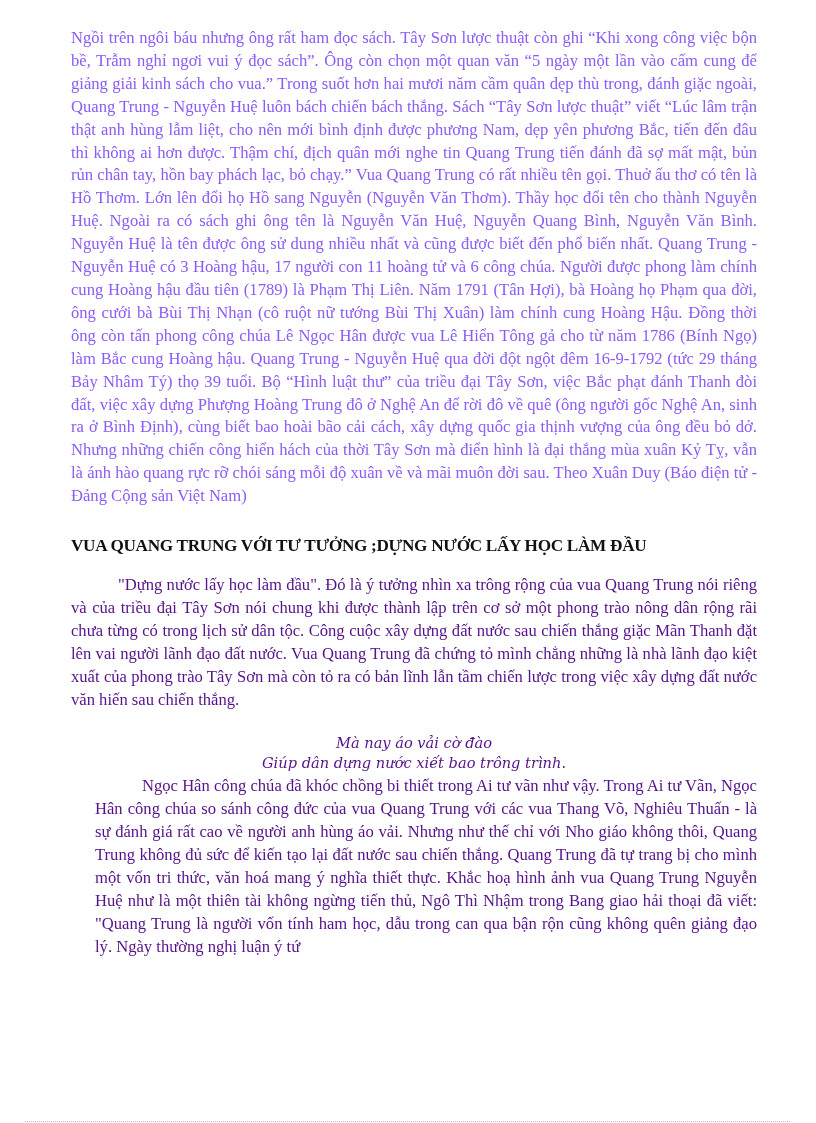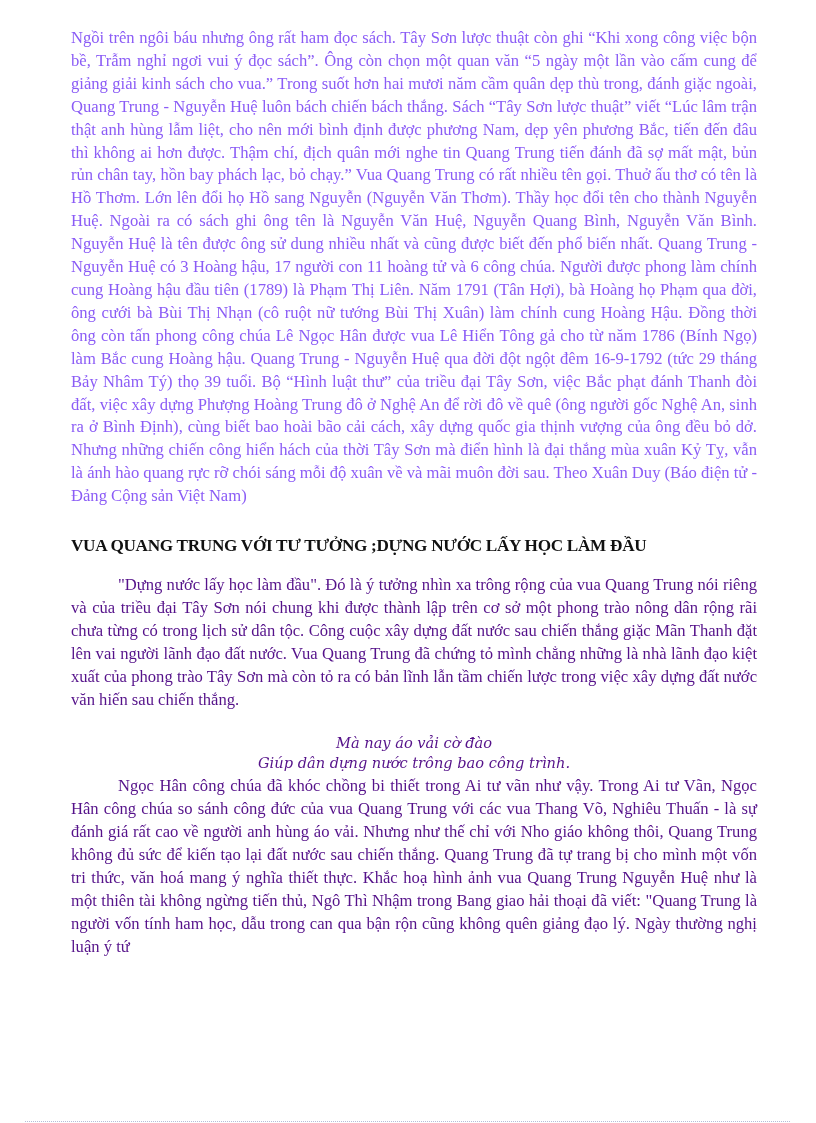--- a/index.html
+++ b/index.html
@@ -51,20 +51,21 @@
       font-style: italic;
       font-family: "DejaVu Serif", serif;
       font-size: 14.6px;
       line-height: 20px;
     }
     .poem-line {
       display: block;
     }
     .para-purple.after-poem {
       margin-top: 2px;
+      margin-left: 24px;
     }
     .bottom-rule {
       position: absolute;
       left: 25px;
       top: 1121px;
       width: 765px;
       height: 0;
       border-top: 1px dotted #b8bcd8;
     }
   </style>
@@ -73,19 +74,19 @@
 
 <div class="page">
   <p class="para-gray">Ngồi trên ngôi báu nhưng ông rất ham đọc sách. Tây Sơn lược thuật còn ghi “Khi xong công việc bộn bề, Trẫm nghỉ ngơi vui ý đọc sách”. Ông còn chọn một quan văn “5 ngày một lần vào cấm cung để giảng giải kinh sách cho vua.” Trong suốt hơn hai mươi năm cầm quân dẹp thù trong, đánh giặc ngoài, Quang Trung - Nguyễn Huệ luôn bách chiến bách thắng. Sách “Tây Sơn lược thuật” viết “Lúc lâm trận thật anh hùng lẫm liệt, cho nên mới bình định được phương Nam, dẹp yên phương Bắc, tiến đến đâu thì không ai hơn được. Thậm chí, địch quân mới nghe tin Quang Trung tiến đánh đã sợ mất mật, bủn rủn chân tay, hồn bay phách lạc, bỏ chạy.” Vua Quang Trung có rất nhiều tên gọi. Thuở ấu thơ có tên là Hồ Thơm. Lớn lên đổi họ Hồ sang Nguyễn (Nguyễn Văn Thơm). Thầy học đổi tên cho thành Nguyễn Huệ. Ngoài ra có sách ghi ông tên là Nguyễn Văn Huệ, Nguyễn Quang Bình, Nguyễn Văn Bình. Nguyễn Huệ là tên được ông sử dung nhiều nhất và cũng được biết đến phổ biến nhất. Quang Trung - Nguyễn Huệ có 3 Hoàng hậu, 17 người con 11 hoàng tử và 6 công chúa. Người được phong làm chính cung Hoàng hậu đầu tiên (1789) là Phạm Thị Liên. Năm 1791 (Tân Hợi), bà Hoàng họ Phạm qua đời, ông cưới bà Bùi Thị Nhạn (cô ruột nữ tướng Bùi Thị Xuân) làm chính cung Hoàng Hậu. Đồng thời ông còn tấn phong công chúa Lê Ngọc Hân được vua Lê Hiển Tông gả cho từ năm 1786 (Bính Ngọ) làm Bắc cung Hoàng hậu. Quang Trung - Nguyễn Huệ qua đời đột ngột đêm 16-9-1792 (tức 29 tháng Bảy Nhâm Tý) thọ 39 tuổi. Bộ “Hình luật thư” của triều đại Tây Sơn, việc Bắc phạt đánh Thanh đòi đất, việc xây dựng Phượng Hoàng Trung đô ở Nghệ An để rời đô về quê (ông người gốc Nghệ An, sinh ra ở Bình Định), cùng biết bao hoài bão cải cách, xây dựng quốc gia thịnh vượng của ông đều bỏ dở. Nhưng những chiến công hiển hách của thời Tây Sơn mà điển hình là đại thắng mùa xuân Kỷ Tỵ, vẫn là ánh hào quang rực rỡ chói sáng mỗi độ xuân về và mãi muôn đời sau. Theo Xuân Duy (Báo điện tử - Đảng Cộng sản Việt Nam)</p>
 
   <h2 class="heading">VUA QUANG TRUNG VỚI TƯ TƯỞNG ;DỰNG NƯỚC LẤY HỌC LÀM ĐẦU</h2>
 
   <p class="para-purple first">"Dựng nước lấy học làm đầu". Đó là ý tưởng nhìn xa trông rộng của vua Quang Trung nói riêng và của triều đại Tây Sơn nói chung khi được thành lập trên cơ sở một phong trào nông dân rộng rãi chưa từng có trong lịch sử dân tộc. Công cuộc xây dựng đất nước sau chiến thắng giặc Mãn Thanh đặt lên vai người lãnh đạo đất nước. Vua Quang Trung đã chứng tỏ mình chẳng những là nhà lãnh đạo kiệt xuất của phong trào Tây Sơn mà còn tỏ ra có bản lĩnh lẫn tầm chiến lược trong việc xây dựng đất nước văn hiến sau chiến thắng.</p>
 
   <div class="poem">
     <span class="poem-line">Mà nay áo vải cờ đào</span>
-    <span class="poem-line">Giúp dân dựng nước trông bao công trình.</span>
+    <span class="poem-line">Giúp dân dựng nước xiết bao trông trình.</span>
   </div>
 
   <p class="para-purple after-poem">Ngọc Hân công chúa đã khóc chồng bi thiết trong Ai tư vãn như vậy. Trong Ai tư Vãn, Ngọc Hân công chúa so sánh công đức của vua Quang Trung với các vua Thang Võ, Nghiêu Thuấn - là sự đánh giá rất cao về người anh hùng áo vải. Nhưng như thế chỉ với Nho giáo không thôi, Quang Trung không đủ sức để kiến tạo lại đất nước sau chiến thắng. Quang Trung đã tự trang bị cho mình một vốn tri thức, văn hoá mang ý nghĩa thiết thực. Khắc hoạ hình ảnh vua Quang Trung Nguyễn Huệ như là một thiên tài không ngừng tiến thủ, Ngô Thì Nhậm trong Bang giao hải thoại đã viết: "Quang Trung là người vốn tính ham học, dẫu trong can qua bận rộn cũng không quên giảng đạo lý. Ngày thường nghị luận ý tứ</p>
 </div>
 
 <div class="bottom-rule"></div>
 
 </body></html>

